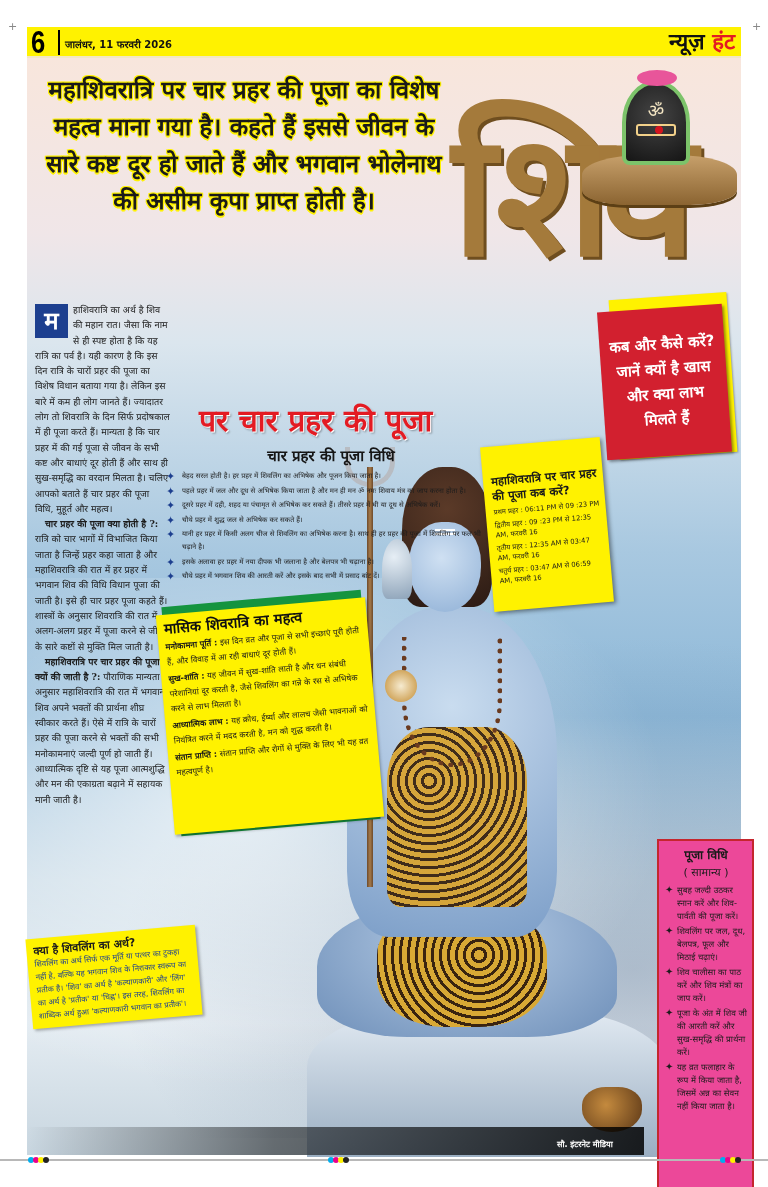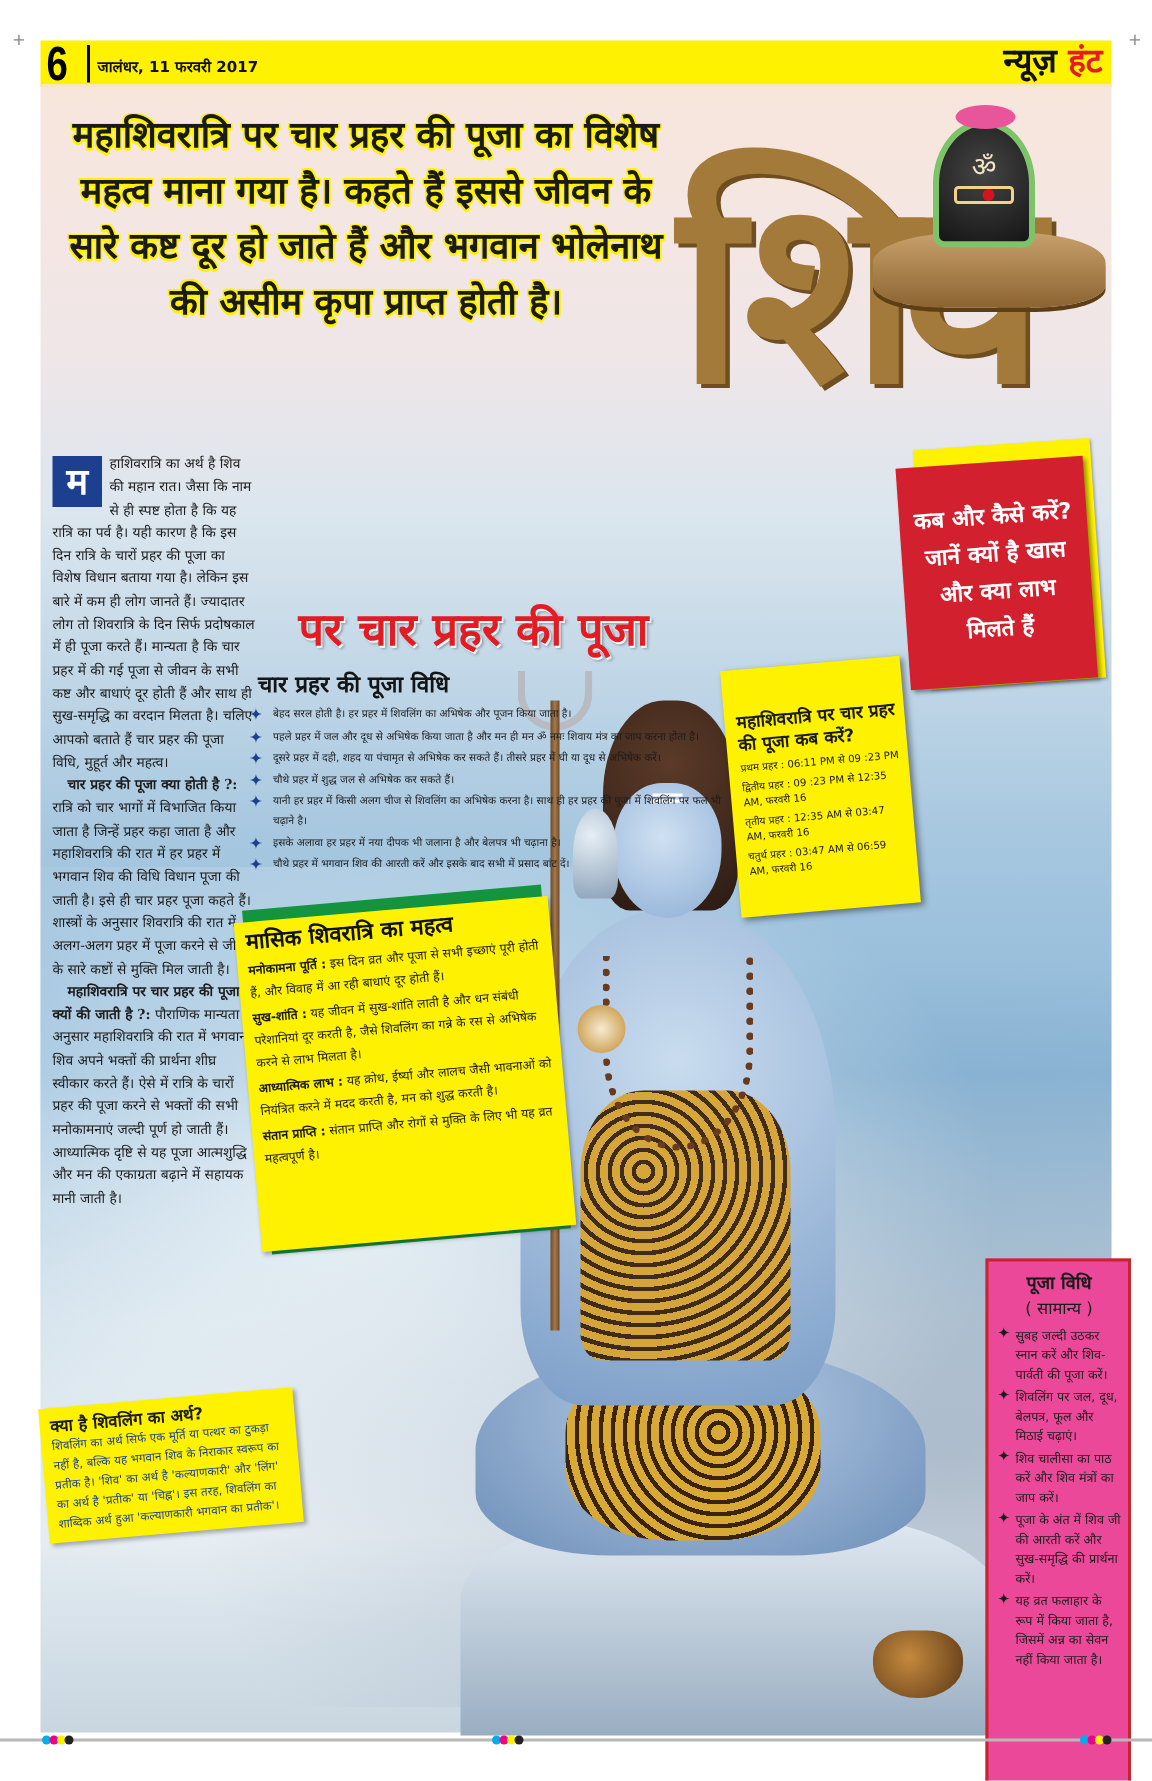--- a/index.html
+++ b/index.html
@@ -54,21 +54,21 @@
   .note-left p { font-size: 7.8px; line-height: 13px; color: #1d3f8f; }
 
   
   .headline { position: absolute; left: 133px; top: 288px; font-size: 58px; font-weight: bold; color: #e31b23; line-height: 70px; letter-spacing: -1px;
               text-shadow: 2px 2px 0 #fff, 3px 3px 3px rgba(0,0,0,0.35); }
   .subhead { position: absolute; left: 172px; top: 376px; font-size: 30px; font-weight: bold; color: #e31b23; line-height: 36px;
              text-shadow: 1px 1px 0 #fff, 2px 2px 2px rgba(0,0,0,0.3); }
 
   
   .vidhi { position: absolute; left: 133px; top: 418px; width: 330px; }
-  .vidhi h3 { font-size: 15px; font-weight: bold; color: #151515; margin: 0 0 5px 12px; }
+  .vidhi h3 { font-size: 15px; font-weight: bold; color: #151515; margin: 0 0 5px 12px; text-align: center; }
   .vidhi ul { list-style: none; }
   .vidhi li { font-size: 7px; line-height: 13px; color: #1c1c1c; padding-left: 22px; position: relative; margin-bottom: 1.5px; }
   .vidhi li .star { position: absolute; left: 6px; top: 0; font-size: 11px; color: #1d3f8f; }
 
   
   .red-callout { position: absolute; left: 575px; top: 273px; width: 128px; height: 155px; }
   .red-callout .back { position: absolute; left: 12px; top: -4px; width: 118px; height: 160px; background: #fff200; transform: rotate(-4deg); box-shadow: 1px 1px 2px rgba(0,0,0,0.3); }
   .red-callout .front { position: absolute; left: 0; top: 8px; width: 125px; height: 148px; background: #d2202f; transform: rotate(-4deg); box-shadow: 2px 2px 3px rgba(0,0,0,0.4); display: flex; align-items: center; justify-content: center; text-align: center; padding: 6px; }
   .red-callout .front span { color: #fff; font-size: 15px; font-weight: bold; line-height: 25px; }
 
@@ -124,21 +124,21 @@
 <body>
 
 <span class="crop" style="left:8px;top:20px;">+</span>
 <span class="crop" style="left:752px;top:20px;">+</span>
 
 <div class="page">
 
   <div class="hdr">
     <span class="pno">6</span>
     <span class="vline"></span>
-    <span class="date">जालंधर, 11 फरवरी 2017</span>
+    <span class="date">जालंधर, 11 फरवरी 2026</span>
     <div class="brand">
       <span class="b1">न्यूज़</span>
       <span class="b2">हंट</span>
     </div>
   </div>
 
   <div class="bg">
     <div class="mtn"></div>
   </div>
 
@@ -230,20 +230,23 @@
     <div class="sub">( सामान्य )</div>
     <ul>
       <li><span class="star">✦</span><span>सुबह जल्दी उठकर स्नान करें और शिव-पार्वती की पूजा करें।</span></li>
       <li><span class="star">✦</span><span>शिवलिंग पर जल, दूध, बेलपत्र, फूल और मिठाई चढ़ाएं।</span></li>
       <li><span class="star">✦</span><span>शिव चालीसा का पाठ करें और शिव मंत्रों का जाप करें।</span></li>
       <li><span class="star">✦</span><span>पूजा के अंत में शिव जी की आरती करें और सुख-समृद्धि की प्रार्थना करें।</span></li>
       <li><span class="star">✦</span><span>यह व्रत फलाहार के रूप में किया जाता है, जिसमें अन्न का सेवन नहीं किया जाता है।</span></li>
     </ul>
   </div>
 
+  <div class="credit">
+    <span>सौ. इंटरनेट मीडिया</span>
+  </div>
 </div>
 
 <div class="reg-line"></div>
 <div class="reg" style="left:28px;">
   <i style="background:#00aeef"></i>
     <i style="background:#ec008c"></i>
     <i style="background:#fff200"></i>
     <i style="background:#222"></i>
 </div>
 <div class="reg" style="left:328px;">

